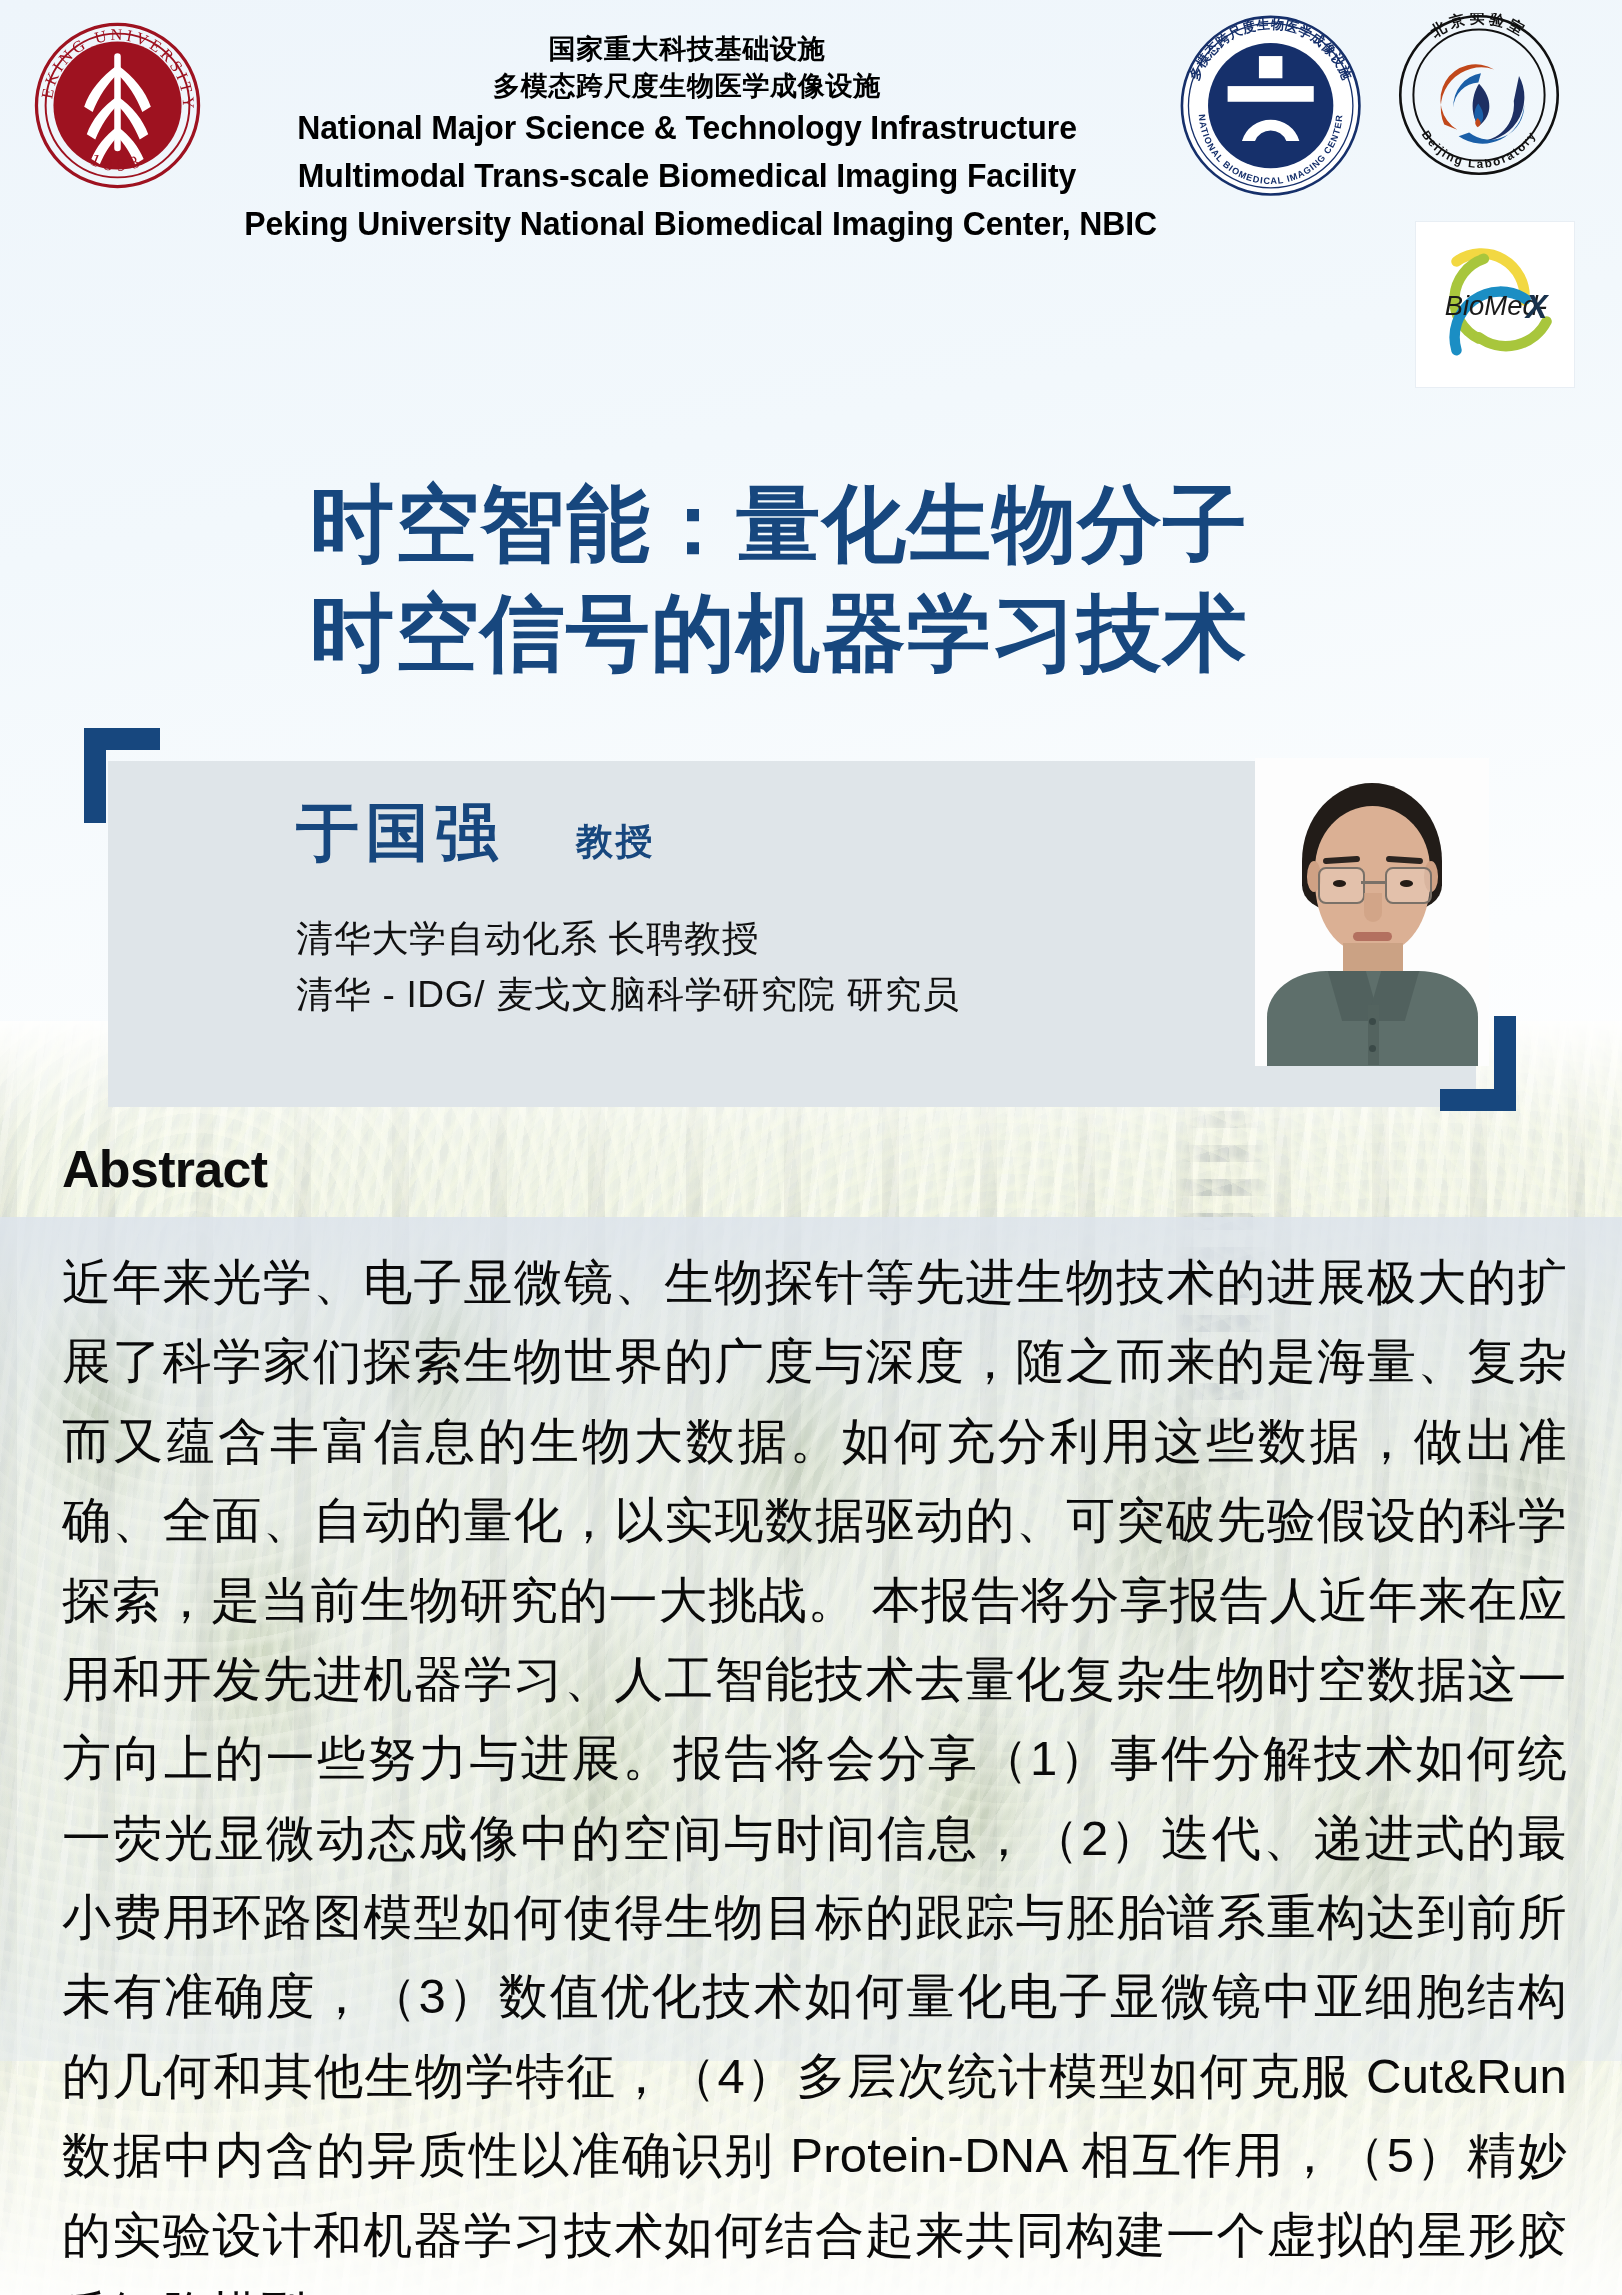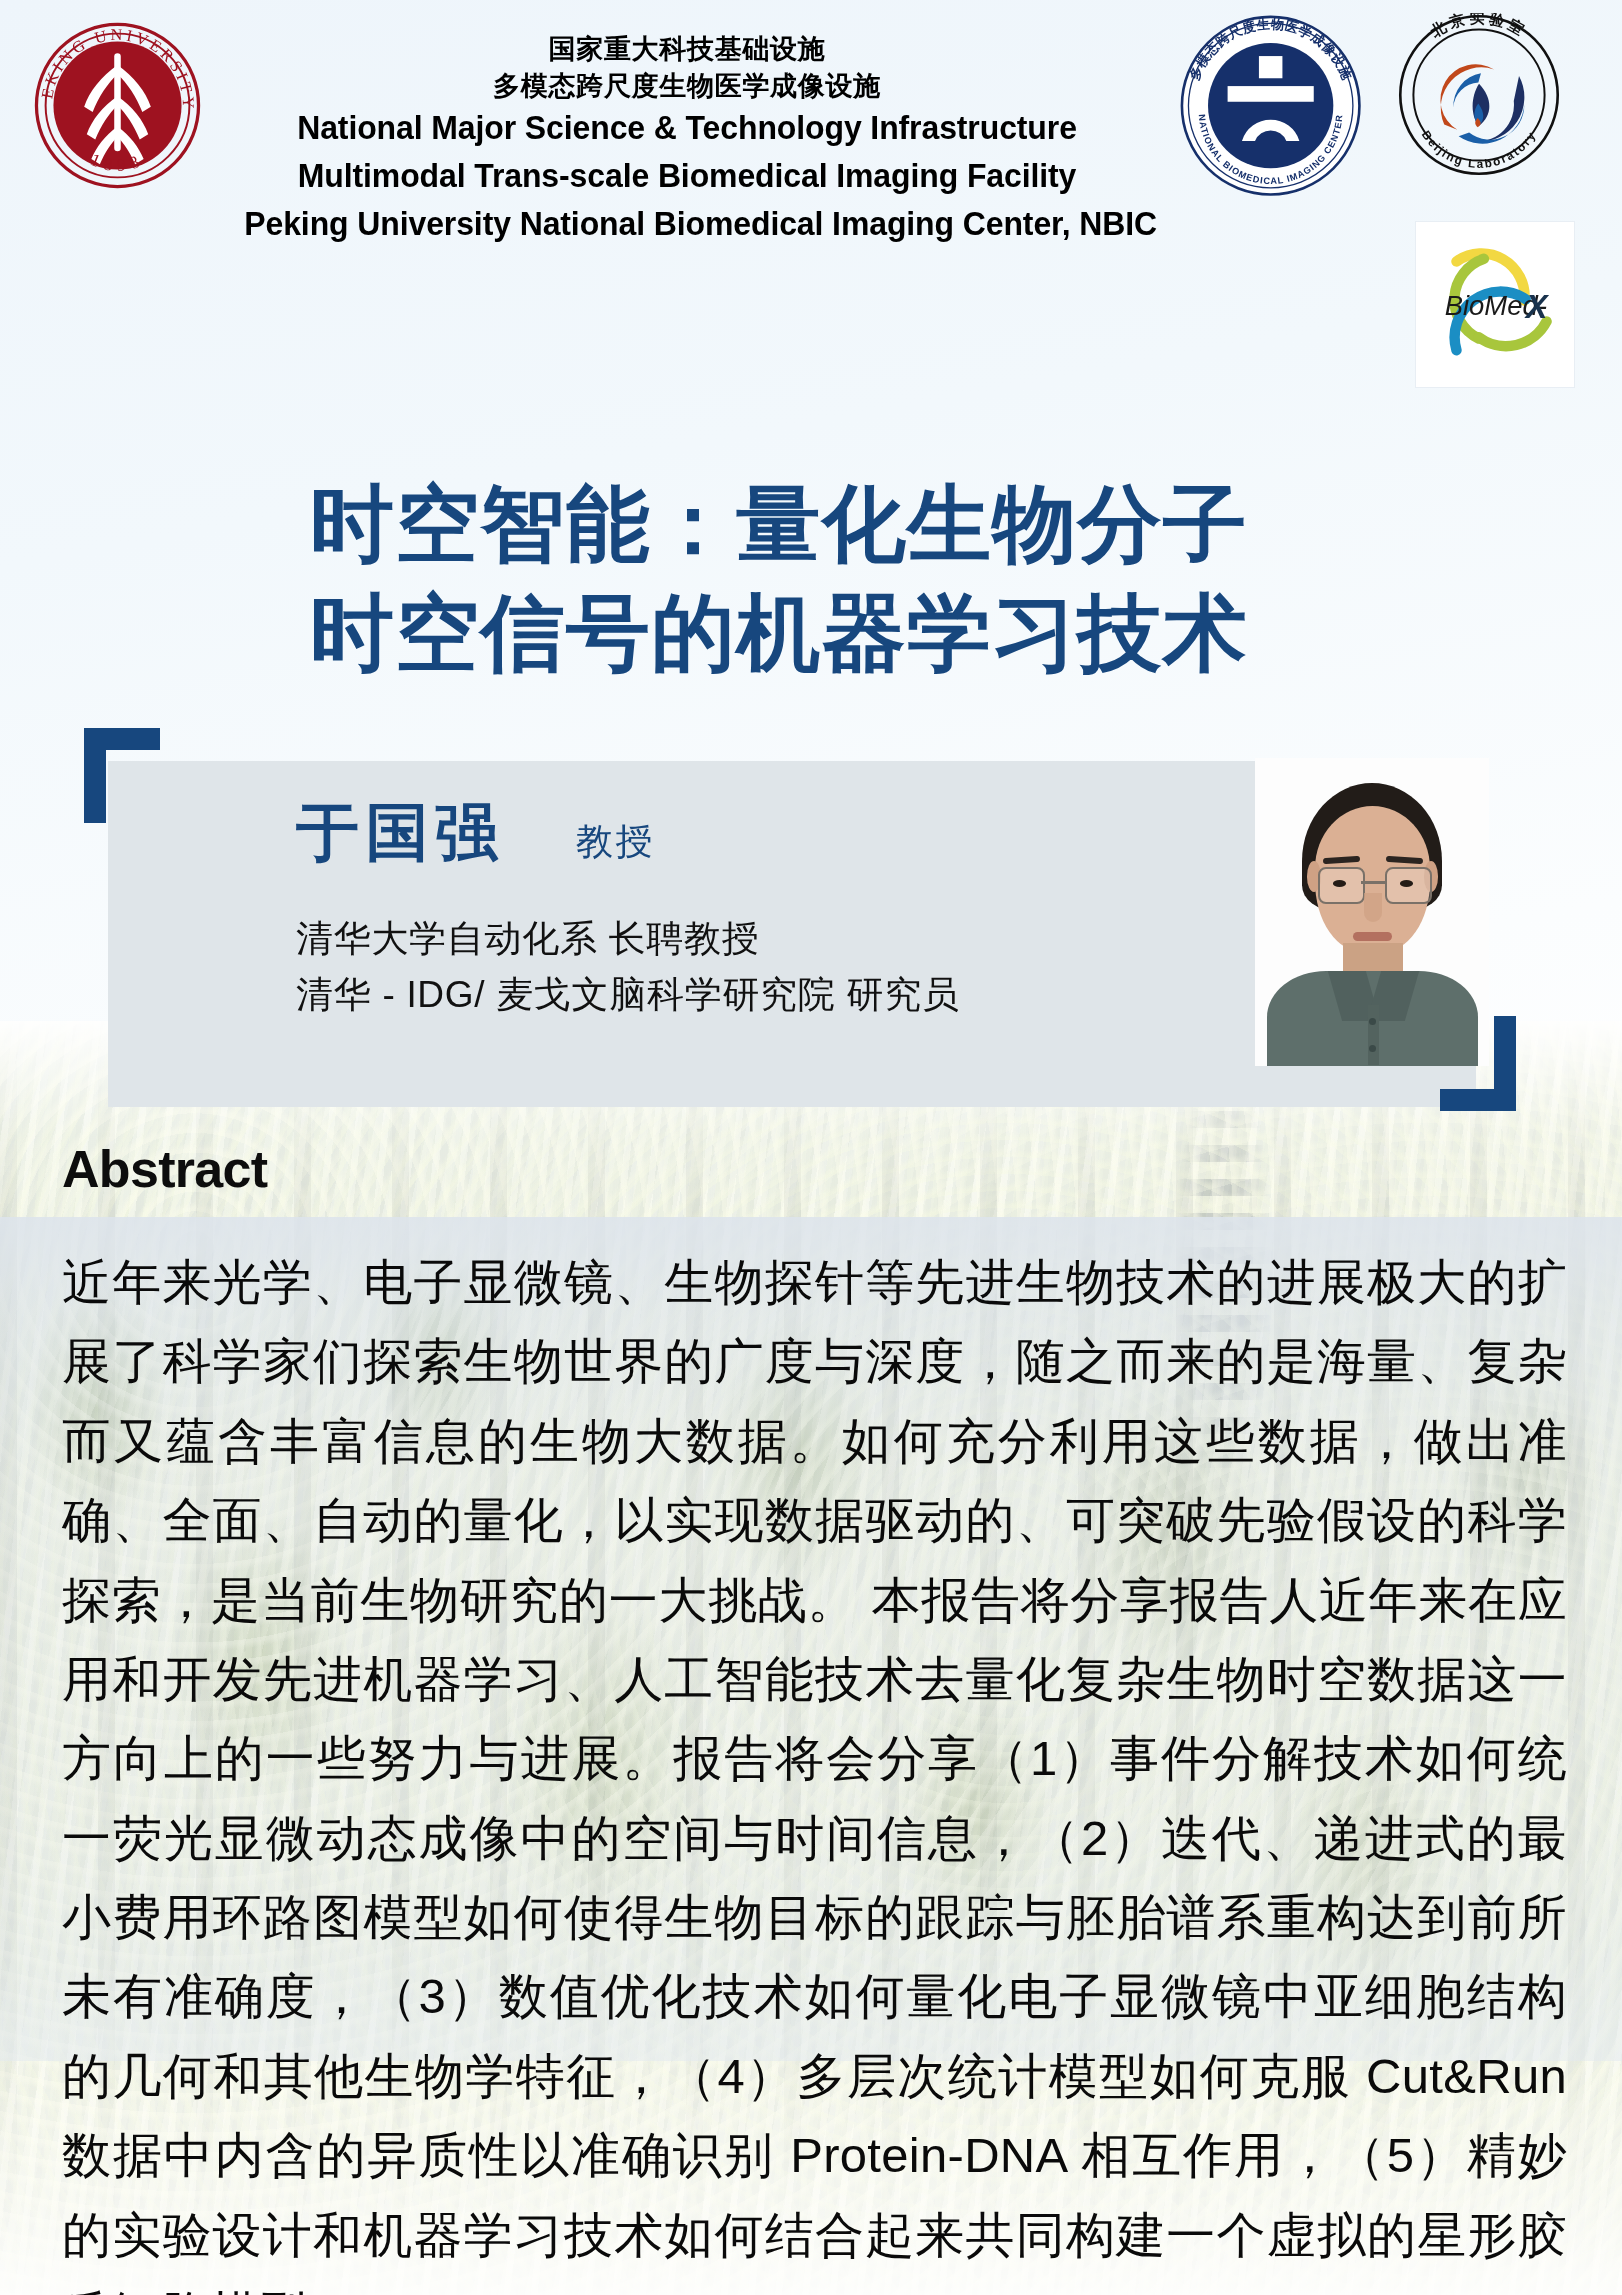--- a/index.html
+++ b/index.html
@@ -133,21 +133,21 @@
   .bracket.br{
     left:1440px;top:1016px;width:54px;height:73px;
     border-right:22px solid #17477E;border-bottom:22px solid #17477E;
   }
   .spk-name{
     position:absolute;left:296px;top:790px;
     color:#17477E;font-weight:700;font-size:63px;letter-spacing:6.5px;
   }
   .spk-rank{
     position:absolute;left:576px;top:817px;
-    color:#17477E;font-weight:400;font-size:37px;letter-spacing:2.6px;
+    color:#17477E;font-weight:700;font-size:37px;letter-spacing:2.6px;
   }
   .spk-aff{
     position:absolute;left:296px;top:911px;width:838px;
     color:#111;font-weight:500;font-size:37px;line-height:1.50;
     letter-spacing:0.7px;
   }
   .spk-aff div{white-space:nowrap;}
 
   .portrait{
     position:absolute;left:1255px;top:758px;width:234px;height:308px;

